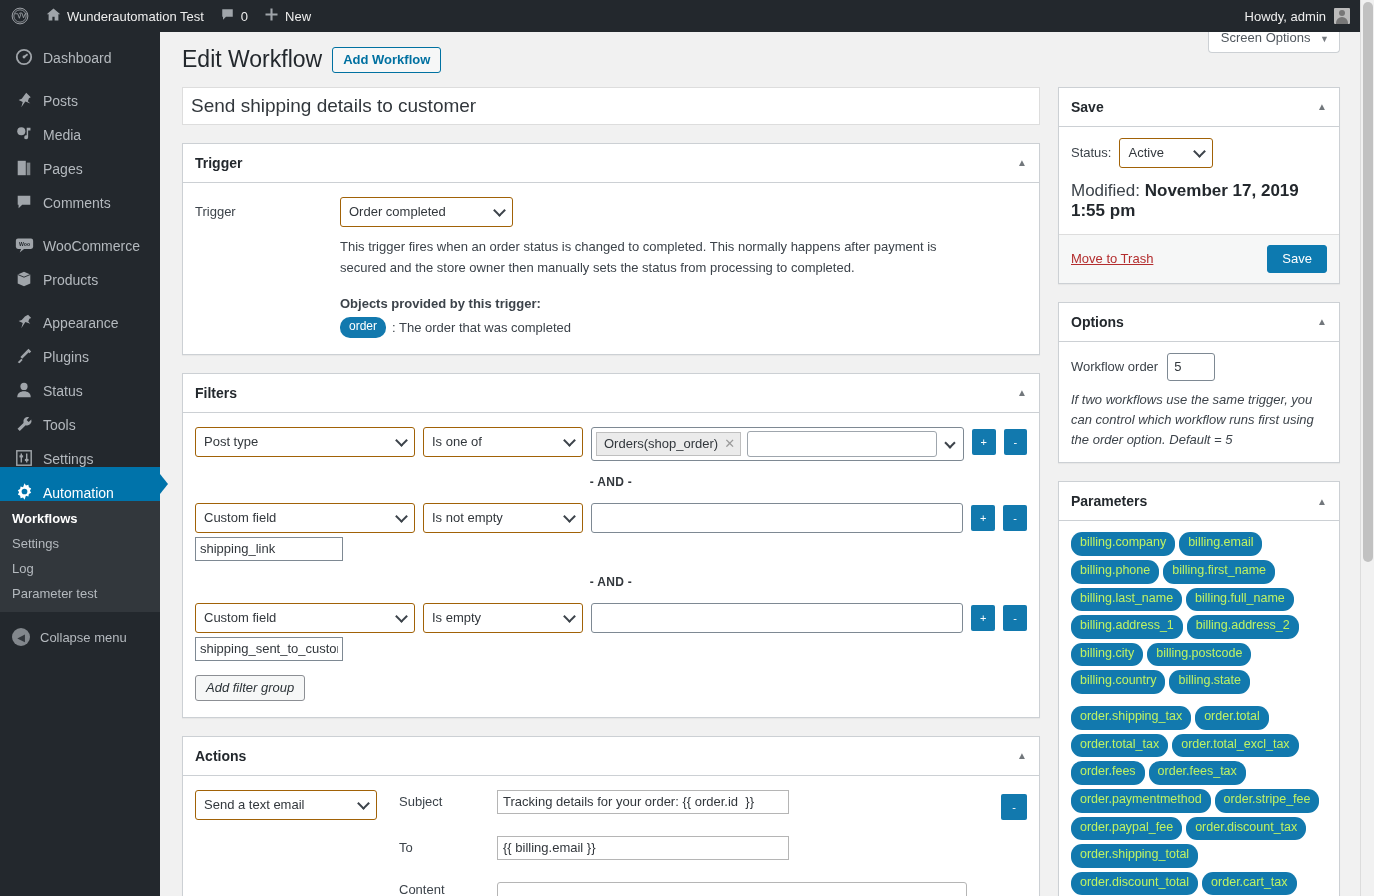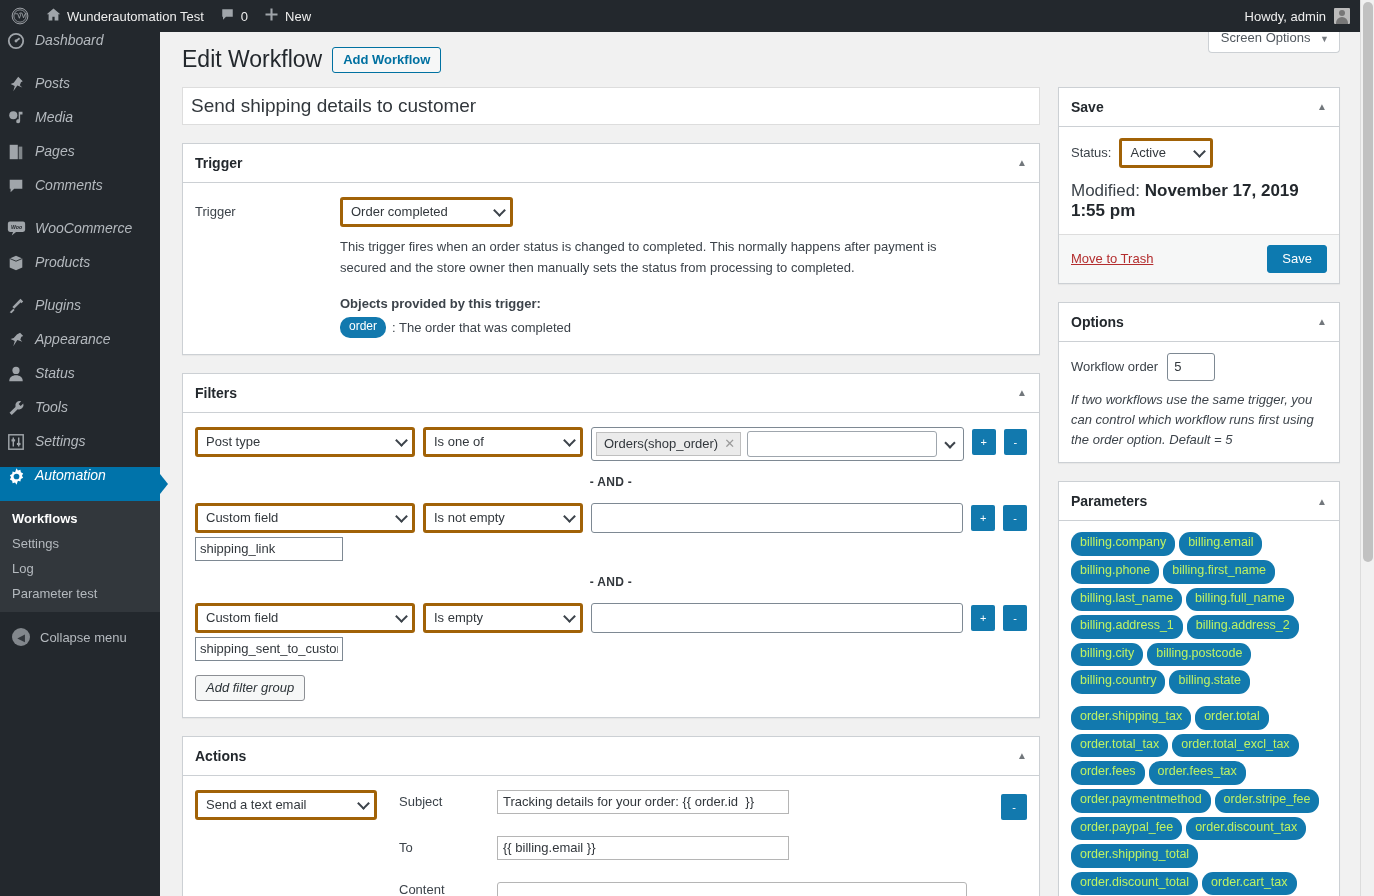--- a/index.html
+++ b/index.html
@@ -47,24 +47,24 @@
   .ico { display:inline-block; vertical-align: middle; }
 
   
   #sidebar {
     position: absolute; top: 32px; left: 0;
     width: 160px; height: 864px;
     background: #23282d;
     z-index: 40;
   }
   .menu-item {
-    display: flex; align-items: flex-start;
-    height: 34px; padding-left: 6px;
+    display: flex; align-items: flex-end;
+    height: 34px; padding-left: 14px;
     color: #b4b9be; font-size: 14px;
-    gap: 9px; cursor: pointer; position: relative; font-style: italic;
+    gap: 9px; cursor: pointer; position: relative;
   }
   .menu-item .mi-ico { width: 20px; text-align: center; color: #a0a5aa; flex: 0 0 20px; display:flex; align-items:center; justify-content:center;}
   .menu-item.current {
     background: #0073aa; color: #fff; font-weight: 400;
   }
   .menu-item.current .mi-ico { color: #fff; }
   .menu-item.current:after {
     content: ""; position: absolute; right: -8px; top: 7px;
     border-style: solid; border-width: 10px 0 10px 8px;
     border-color: transparent transparent transparent #0073aa;
@@ -154,21 +154,21 @@
   .pill {
     display: inline-block;
     background: #1279ae; color: #fff;
     border-radius: 10px; padding: 3px 9px 4px;
     font-size: 12px; line-height: 1.1;
     white-space: nowrap;
   }
 
   select.wp-select, .fake-select {
     height: 30px;
-    border: 3px solid #a16207; border-radius: 3px;
+    border: 1px solid #a16207; border-radius: 3px;
     background: #fff; color: #32373c;
     font-size: 13px; padding: 0 24px 0 8px;
     font-family: "Liberation Sans", sans-serif;
     -webkit-appearance: none; appearance: none;
     outline: none; cursor: pointer;
     position: relative;
   }
   .selwrap { position: relative; display: inline-block; }
   .selwrap:after {
     content: ""; position: absolute; right: 9px; top: 12px;
@@ -412,32 +412,32 @@
             <path d="M10 2l7 3v10l-7 3-7-3V5z" fill="currentColor"></path>
             <path d="M3 5l7 3 7-3" fill="none" stroke="#23282d" stroke-width="1"></path>
           </svg>
         </span>
         <span>Products</span>
       </div>
       <div class="menu-sep"></div>
       <div class="menu-item">
         <span class="mi-ico">
           <svg width="18" height="18" viewBox="0 0 20 20">
+            <path d="M14.5 2l3.5 3.5-2 1-1.2 3L17 12l-5.5-2L7 17l1.6-6L4 9l3.5-1.3L11 4z" fill="currentColor"></path>
+          </svg>
+        </span>
+        <span>Appearance</span>
+      </div>
+      <div class="menu-item">
+        <span class="mi-ico">
+          <svg width="18" height="18" viewBox="0 0 20 20">
             <path d="M3 17l4-4 1.5 1.5L5 18zM8 13l-2-2 7-7 2 2zM13 4l3 3 2-2-3-3z" fill="currentColor"></path>
           </svg>
         </span>
         <span>Plugins</span>
-      </div>
-      <div class="menu-item">
-        <span class="mi-ico">
-          <svg width="18" height="18" viewBox="0 0 20 20">
-            <path d="M14.5 2l3.5 3.5-2 1-1.2 3L17 12l-5.5-2L7 17l1.6-6L4 9l3.5-1.3L11 4z" fill="currentColor"></path>
-          </svg>
-        </span>
-        <span>Appearance</span>
       </div>
       <div class="menu-item">
         <span class="mi-ico">
           <svg width="18" height="18" viewBox="0 0 20 20">
             <circle cx="10" cy="6" r="4" fill="currentColor"></circle>
             <path d="M2.5 18c0-4.2 3.4-6.5 7.5-6.5s7.5 2.3 7.5 6.5z" fill="currentColor"></path>
           </svg>
         </span>
         <span>Status</span>
       </div>

